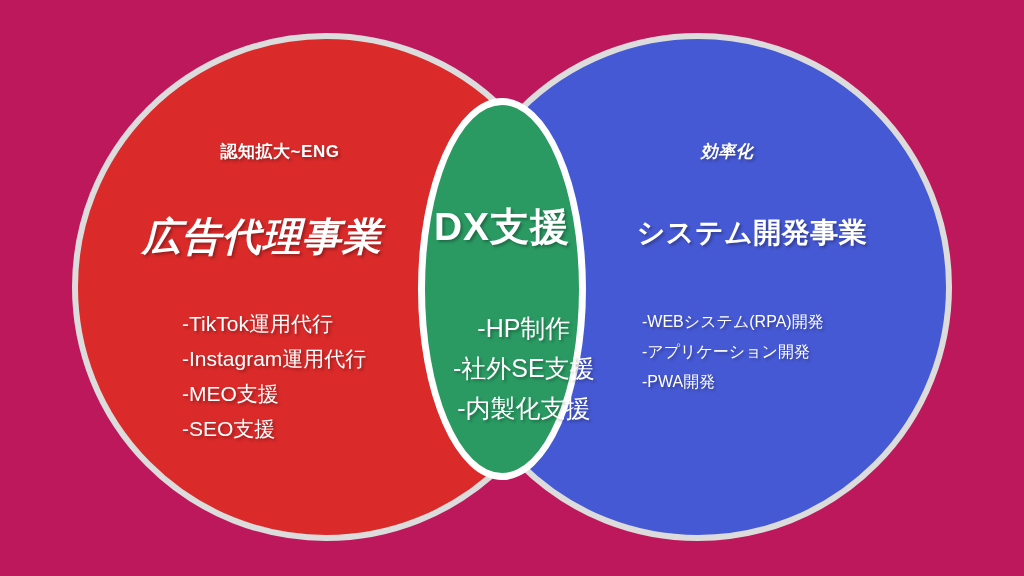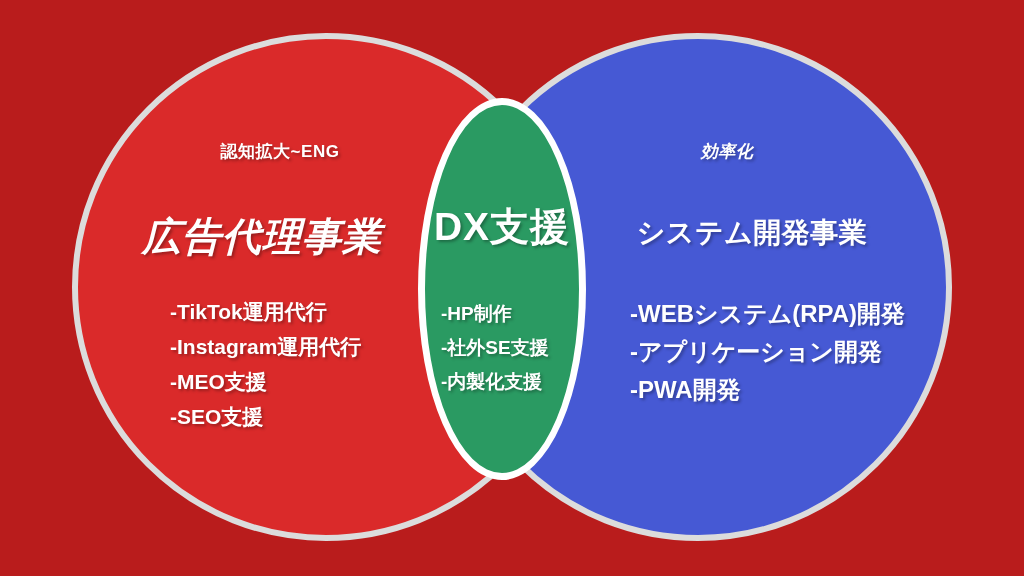--- a/index.html
+++ b/index.html
@@ -81,51 +81,50 @@
     text-align: center;
     line-height: 1.1;
     white-space: nowrap;
   }
 
   .headline-lg { font-size: 39px; letter-spacing: 1px; }
   .headline-md { font-size: 28px; letter-spacing: 0.5px; }
 
   .bullets {
     list-style: none;
-    margin: 4px;
+    margin: 16px;
     padding: 0;
-    font-weight: bold;
   }
   .bullets li {
     white-space: nowrap;
     line-height: 1.0;
   }
 
   .bullets-lg li { font-size: 21px; margin-bottom: 14px; }
-  .bullets-md li { font-size: 19px; margin-bottom: 15px; }
-  .bullets-sm li { font-size: 24px; margin-bottom: 14px; }
+  .bullets-md li { font-size: 25px; margin-bottom: 15px; text-align: center; }
+  .bullets-sm li { font-size: 16px; margin-bottom: 14px; }
 
   
   #eyebrow-left  { left: 130px; top: 142px; width: 300px; }
   #headline-left { left: 112px; top: 216px; width: 300px; font-style: italic; }
   #bullets-left  { left: 166px; top: 297px; }
 
   
   #headline-center { left: 420px; top: 206px; width: 164px; }
   #bullets-center  { left: 437px; top: 300px; }
 
   
   #eyebrow-right  { left: 627px; top: 142px; width: 200px; font-style: italic; }
   #headline-right { left: 592px; top: 218px; width: 320px; }
   #bullets-right  { left: 626px; top: 298px; }
 </style>
 </head>
 <body style="background: rgb(0, 0, 0);">
 
-<div id="stage" style="background: #b91c1c;">
+<div id="stage" style="background: #be185d;">
 
   <div class="lobe" id="lobe-left" style="background: rgb(218, 42, 42); border-color: rgb(220, 220, 220);"></div>
   <div class="lobe" id="lobe-right" style="background: rgb(70, 89, 212); border-color: rgb(220, 220, 220);"></div>
   <div class="lobe" id="lobe-center" style="background: rgb(42, 154, 98); border-color: rgb(255, 255, 255);"></div>
 
   <div class="text-layer eyebrow" id="eyebrow-left">認知拡大~ENG</div>
 
   <div class="text-layer headline headline-lg" id="headline-left">広告代理事業</div>
 
   <ul class="text-layer bullets bullets-lg" id="bullets-left">

